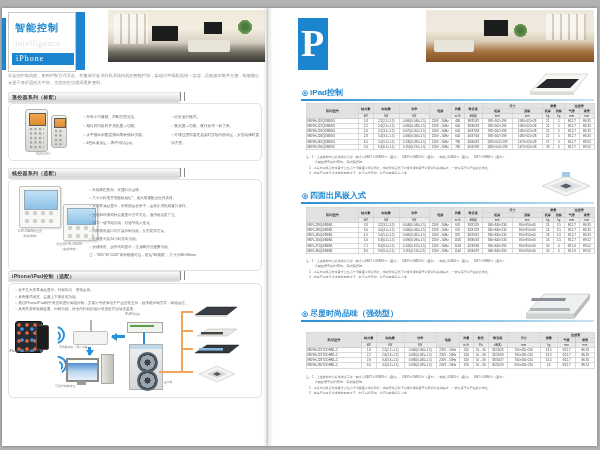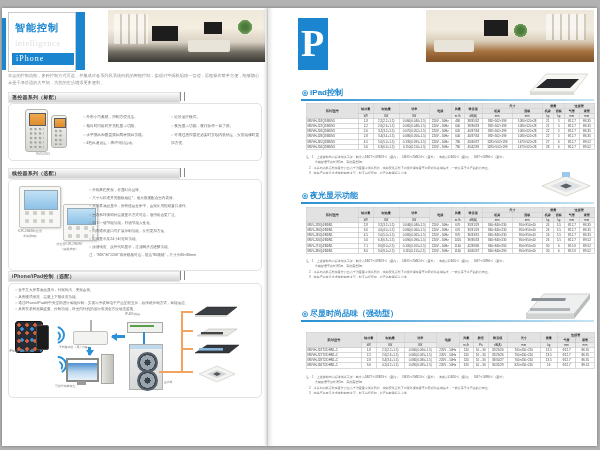--- a/index.html
+++ b/index.html
@@ -464,21 +464,21 @@
           </tbody>
         </table>
       </div>
     <div id="notes1" class="notes s50">
         <div>注：1．上述参数均为标准测试工况：制冷为DB27℃/WB19℃（室内）、DB35℃/WB24℃（室外）；制热为DB20℃（室内）、DB7℃/WB6℃（室外）。</div>
         <div>　　　冷媒配管等效长度5m、高低落差0m。</div>
         <div>　2．本系列内机运转噪音分贝值为半消音室中测试所得，实际安装运转下因受环境噪音等因素影响会稍偏大，一般要高于本产品的公布值。</div>
         <div>　3．随着产品改良技术参数如有变更，恕不另行通知，以产品铭牌标注为准。</div>
       </div>
 
-    <div id="st2" class="abs sec-title"><span class="sec-icon">◎</span><span>夜光显示功能</span></div>
+    <div id="st2" class="abs sec-title"><span class="sec-icon">◎</span><span>四面出风嵌入式</span></div>
     <div id="ul2" class="abs underline"></div>
     <div id="img2" class="abs">
       <svg width="100%" height="100%" viewBox="0 0 56 38">
           <polygon points="4,22 28,32 52,22 28,12" fill="#f4f4f1" stroke="#c0c0ba" stroke-width="0.6"></polygon>
           <polygon points="12,22 28,28 44,22 28,16" fill="#dfe2e4"></polygon>
           <polygon points="22,22 28,24.5 34,22 28,19.5" fill="#5a6066"></polygon>
           <rect x="24" y="8" width="8" height="5" fill="#9fc8e8"></rect>
         </svg>
     </div>
     <div id="tbl2" class="tblwrap s50">

